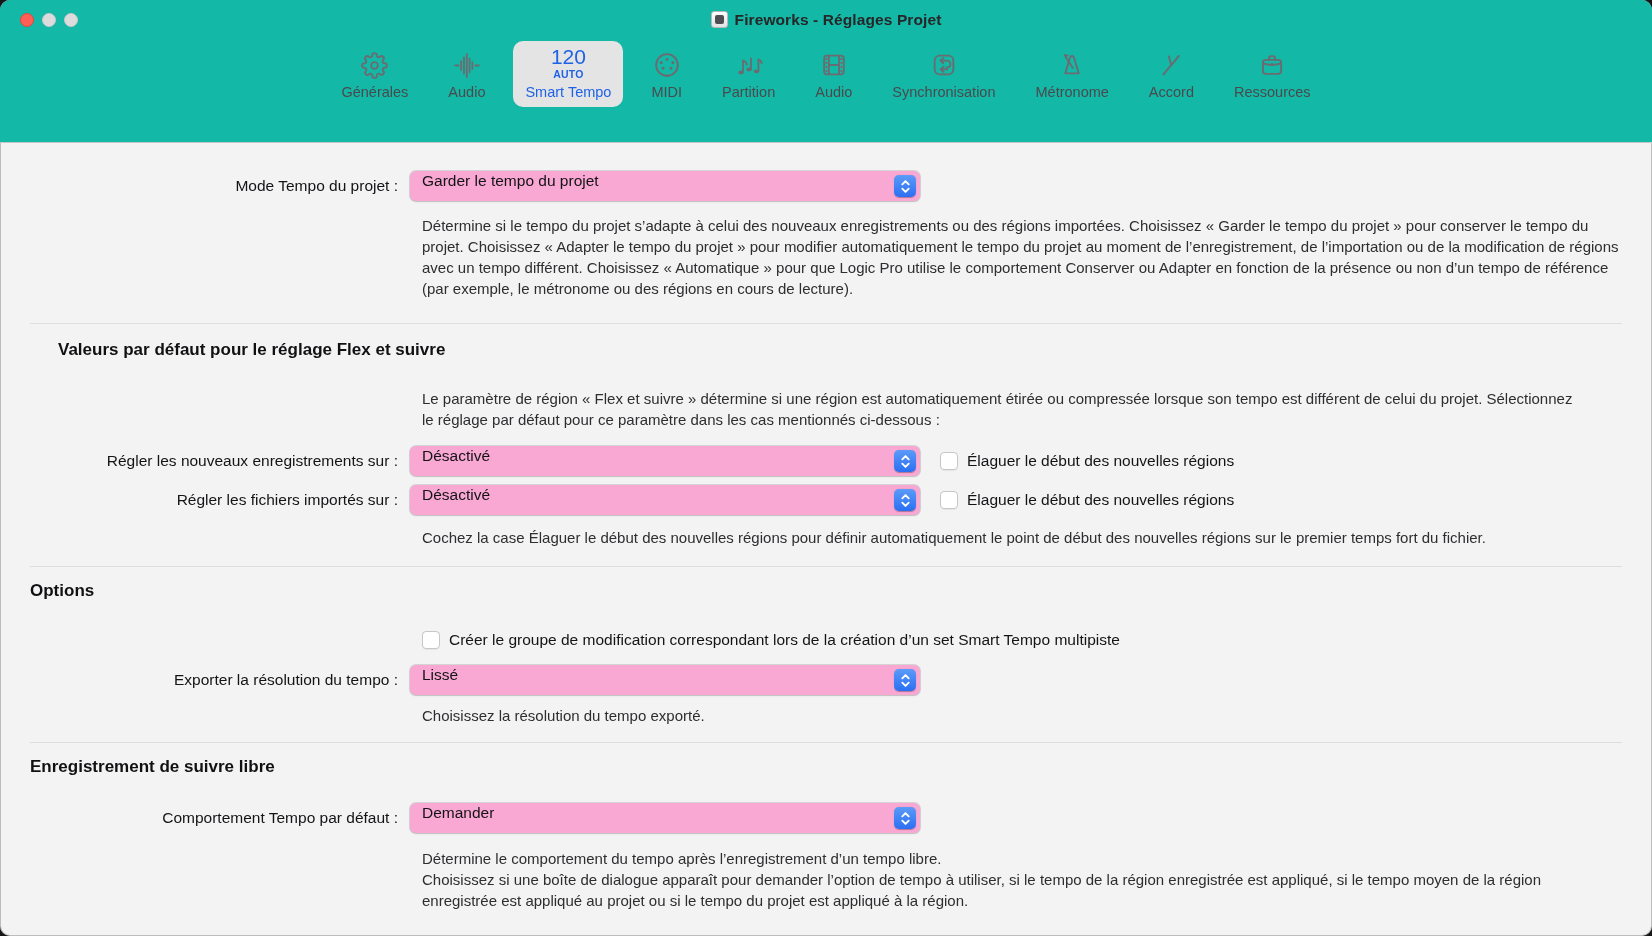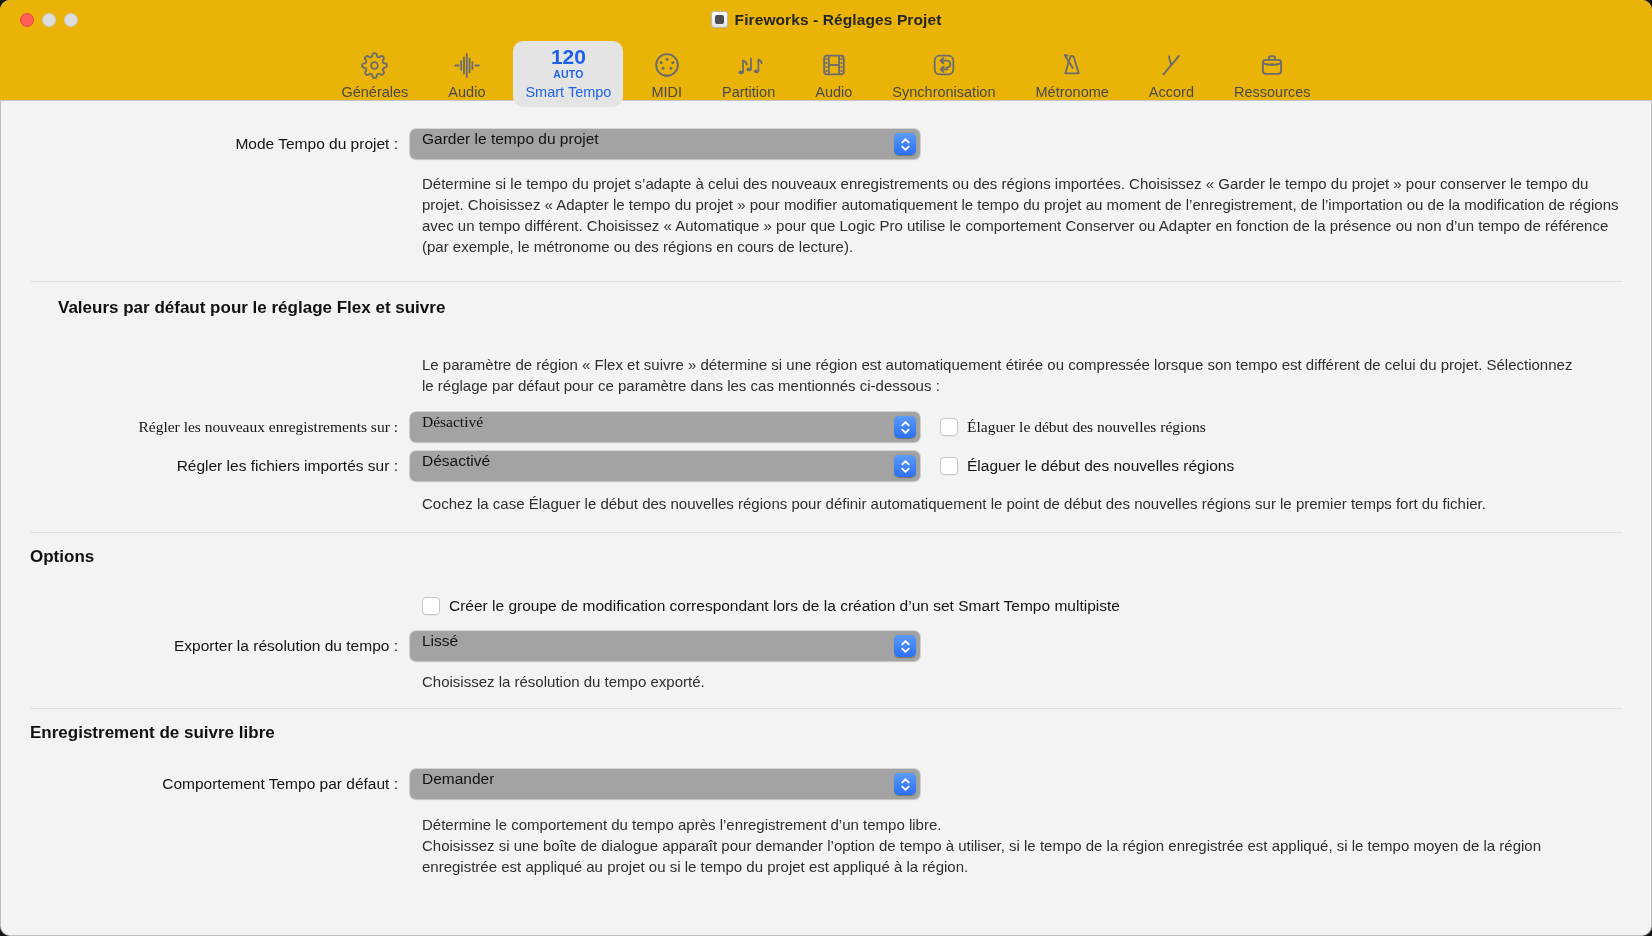--- a/index.html
+++ b/index.html
@@ -3,54 +3,54 @@
 <meta charset="utf-8">
 <style>
   * { margin:0; padding:0; box-sizing:border-box; }
   html,body { width:1652px; height:936px; background:#161616; font-family:"Liberation Sans", sans-serif; }
   .window {
     position:absolute; inset:0; border-radius:10px; overflow:hidden;
     background:#f3f3f4;
     box-shadow: inset 0 0 0 1px rgba(0,0,0,0.22);
   }
   
-  .header { background:#eab308; border-bottom:1px solid #c6c6c8; height:101px; position:relative; }
+  .header { background:#14b8a6; border-bottom:1px solid #c6c6c8; height:143px; position:relative; }
   .titlebar { height:39px; display:flex; align-items:center; justify-content:center; position:relative; }
   .traffic { position:absolute; left:20px; top:13px; display:flex; gap:8px; }
   .light { width:14px; height:14px; border-radius:50%; }
   .light.close { background:#ff5f57; border:1px solid #e2463d; }
   .light.dim { background:#dddcdc; border:1px solid #c9c9c9; }
   .title-wrap { display:flex; align-items:center; gap:7px; }
   .proxy-icon { width:17px; height:17px; border-radius:3px; background:linear-gradient(#fdfdfd,#e3e3e3);
     border:1px solid #b9b9bb; display:flex; align-items:center; justify-content:center; }
   .proxy-icon::after { content:""; width:9px; height:9px; border-radius:2px; background:#4e4e52; }
   .win-title { font-size:15.5px; font-weight:bold; color:#272729; letter-spacing:.1px; }
   
   .toolbar { height:74px; display:flex; align-items:center; justify-content:center; gap:16px; padding-bottom:4px; }
   .tool-item { display:flex; flex-direction:column; align-items:center; justify-content:flex-end;
     gap:5px; padding:6px 12px 7px; border-radius:10px; cursor:default; }
   .tool-icon { height:32px; display:flex; align-items:flex-end; justify-content:center; }
   .tool-icon svg { display:block; }
   .tool-label { font-size:14.5px; color:#4a4a4e; }
   .tool-item.selected { background:#e5e4e5; }
   .tool-item.selected .tool-label { color:#1e63e6; }
   .tempo-readout { height:32px; display:flex; flex-direction:column; align-items:center; justify-content:flex-end; line-height:1; }
-  .tempo-value { font-size:21px; font-weight:bold; color:#1e63e6; }
+  .tempo-value { font-size:21px; font-weight:normal; color:#1e63e6; }
   .tempo-mode { font-size:10.5px; font-weight:bold; color:#1e63e6; margin-top:2px; letter-spacing:.2px; }
   
   .content { padding:28px 30px 0 30px; }
   .form-row { display:flex; align-items:center; }
   .label-col { width:380px; text-align:right; padding-right:12px; flex:none;
     font-size:15.5px; color:#141416; }
   .indent { margin-left:392px; }
   .help { font-size:15px; line-height:21px; color:#2e2e30; }
   .divider { border-top:1px solid #dededf; }
   .section-heading { font-size:17px; font-weight:bold; color:#111113; }
   
-  .popup { position:relative; width:510px; height:30px; background:#a3a3a3; border-radius:6px;
+  .popup { position:relative; width:510px; height:30px; background:#f9a8d4; border-radius:6px;
     box-shadow: 0 0 0 1px rgba(0,0,0,0.12), 0 1px 2px rgba(0,0,0,0.10);
     display:flex; align-items:center; padding:0 34px 10px 12px; cursor:default; }
   .popup-value { font-size:15.5px; color:#131315; white-space:nowrap; overflow:hidden; }
   .popup-stepper { position:absolute; right:4px; top:50%; transform:translateY(-50%);
     width:22px; height:22px; border-radius:5px;
     background:linear-gradient(#5b9bf8,#2b6ff3);
     box-shadow:0 0.5px 1px rgba(0,0,0,.3);
     display:flex; align-items:center; justify-content:center; }
   
   .check-group { display:flex; align-items:center; margin-left:20px; }
@@ -230,23 +230,23 @@
               <path d="M2.3 9.7l3.2 3.2 3.2-3.2"></path>
           </svg>
         </span>
       </div>
     </div>
     <p class="help indent" style="margin-top:14px; max-width:1205px;">Détermine si le tempo du projet s’adapte à celui des nouveaux enregistrements ou des régions importées. Choisissez « Garder le tempo du projet » pour conserver le tempo du projet. Choisissez « Adapter le tempo du projet » pour modifier automatiquement le tempo du projet au moment de l’enregistrement, de l’importation ou de la modification de régions avec un tempo différent. Choisissez « Automatique » pour que Logic Pro utilise le comportement Conserver ou Adapter en fonction de la présence ou non d’un tempo de référence (par exemple, le métronome ou des régions en cours de lecture).</p>
 
     <div class="divider" style="margin-top:24px;"></div>
 
     <h2 class="section-heading" style="margin-top:16px;margin-left:28px;">Valeurs par défaut pour le réglage Flex et suivre</h2>
-    <p class="help indent" style="margin-top:36px; max-width:1165px;">Le paramètre de région « Flex et suivre » détermine si une région est automatiquement étirée ou compressée lorsque son tempo est différent de celui du projet. Sélectionnez le réglage par défaut pour ce paramètre dans les cas mentionnés ci-dessous :</p>
-
-    <div class="form-row" style="margin-top:16px;font-family:Liberation Serif, serif;">
+    <p class="help indent" style="margin-top:28px; max-width:1165px;">Le paramètre de région « Flex et suivre » détermine si une région est automatiquement étirée ou compressée lorsque son tempo est différent de celui du projet. Sélectionnez le réglage par défaut pour ce paramètre dans les cas mentionnés ci-dessous :</p>
+
+    <div class="form-row" style="margin-top:16px;">
       <span class="label-col">Régler les nouveaux enregistrements sur :</span>
       <div class="popup">
         <span class="popup-value">Désactivé</span>
         <span class="popup-stepper">
           <svg width="11" height="15" viewBox="0 0 11 15" fill="none" stroke="#ffffff" stroke-width="1.9" stroke-linecap="round" stroke-linejoin="round">
             <path d="M2.3 5.3 5.5 2.1l3.2 3.2"></path>
               <path d="M2.3 9.7l3.2 3.2 3.2-3.2"></path>
           </svg>
         </span>
       </div>

